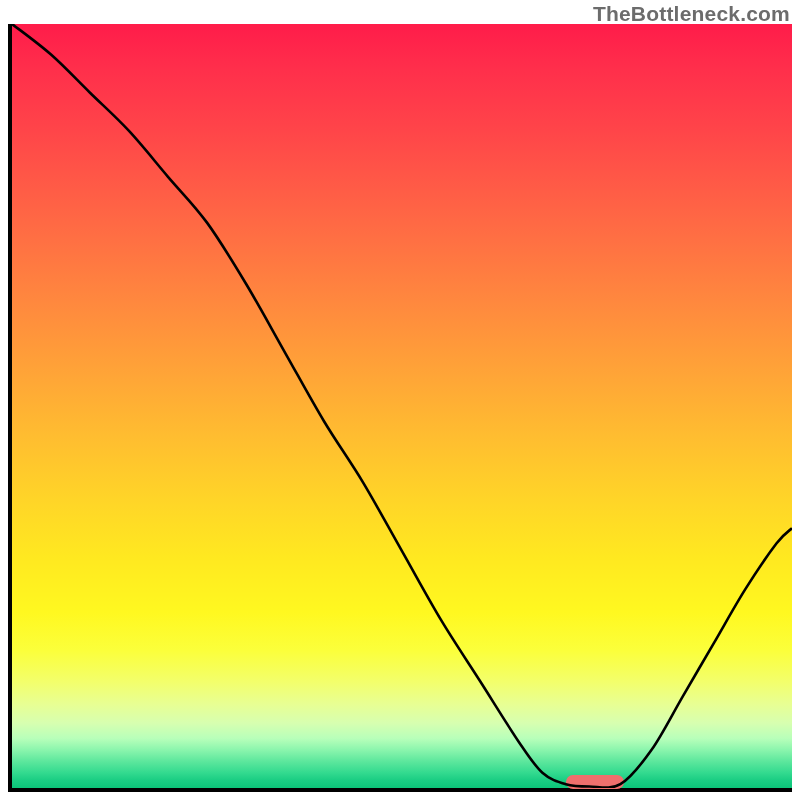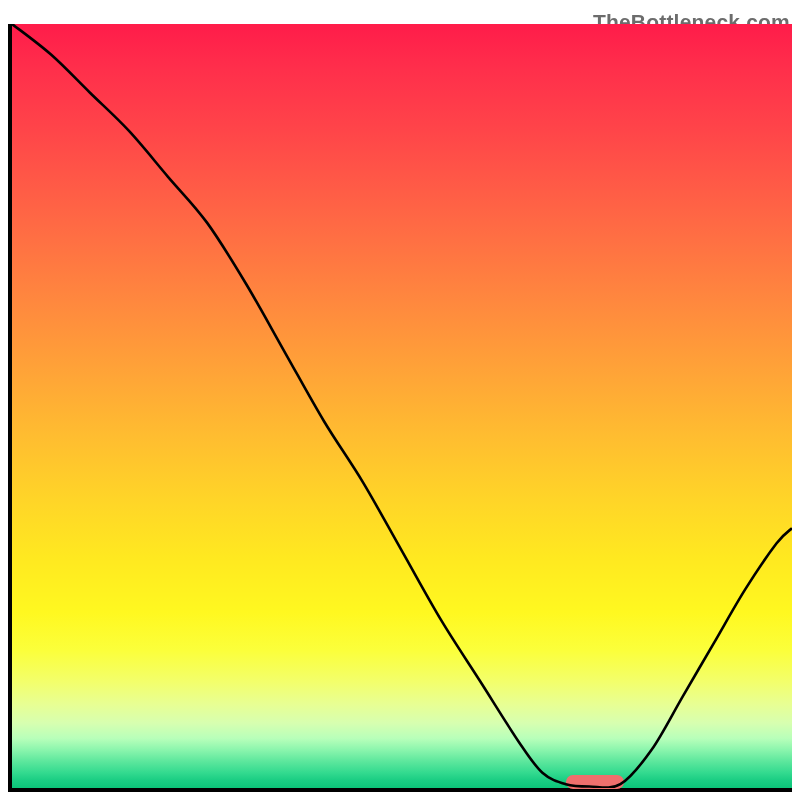--- a/index.html
+++ b/index.html
@@ -61,21 +61,21 @@
   svg.curve {
     position: absolute;
     left: 0;
     top: 0;
     width: 100%;
     height: 100%;
     pointer-events: none;
   }
   .watermark {
     position: absolute;
-    top: 10px;
+    top: 2px;
     right: 10px;
     font-size: 21px;
     font-weight: bold;
     color: #6c6c6c;
     letter-spacing: 0.2px;
   }
 </style>
 </head>
 <body>
 

